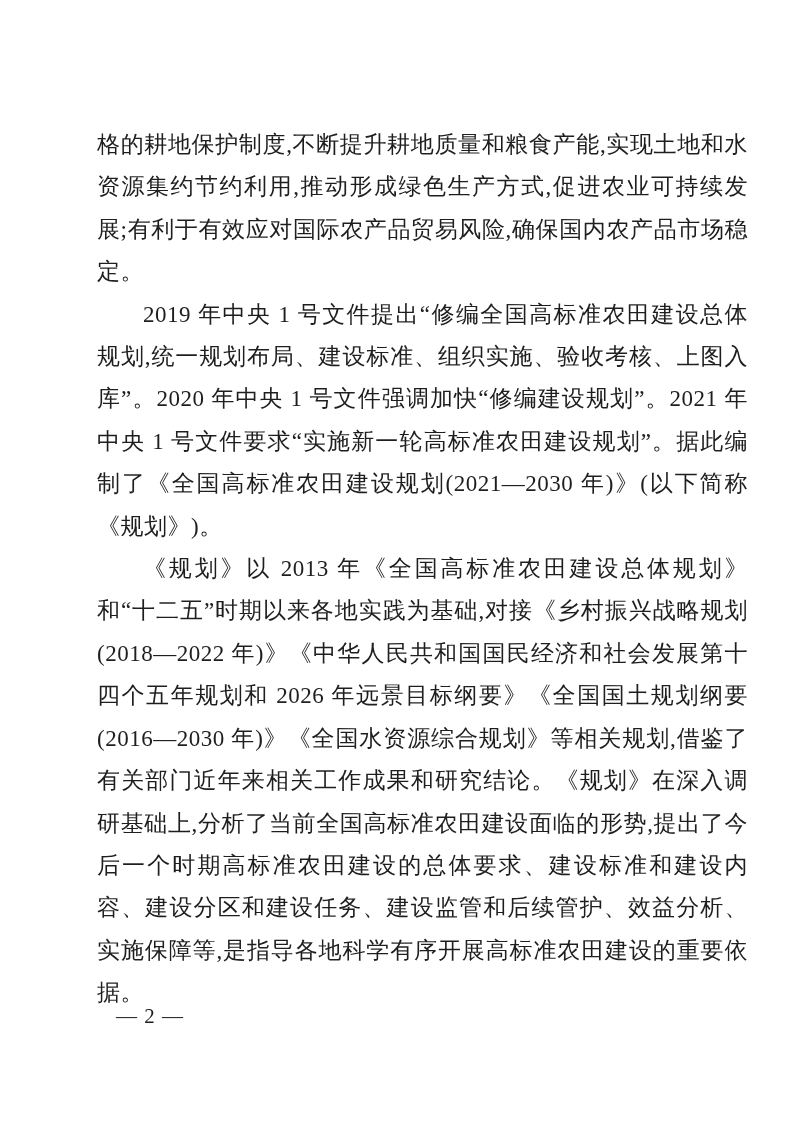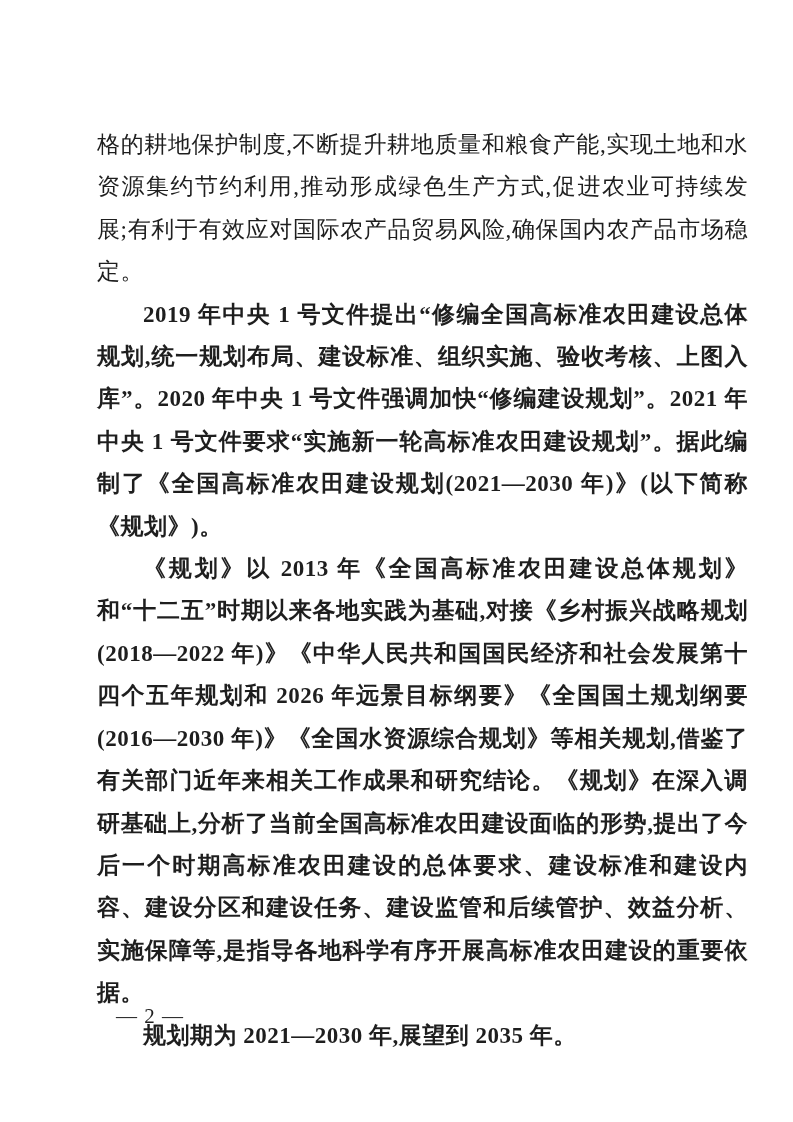--- a/index.html
+++ b/index.html
@@ -22,38 +22,37 @@
     top: 124px;
     width: 651px;
     font-size: 23px;
     line-height: 42.4px;
     text-align: justify;
     text-justify: inter-ideograph;
     letter-spacing: 0.5px;
     color: #1e1e1e;
   }
   .doc-body p { margin: 0; }
-  .doc-body p.indent { text-indent: 2em; font-weight: bold; }
+  .doc-body p.indent { text-indent: 2em; }
   .page-footer {
     position: absolute;
     left: 116px;
     top: 1004px;
     font-size: 21px;
     letter-spacing: 1px;
     color: #1e1e1e;
     white-space: pre;
   }
 </style>
 </head>
 <body>
 
 <div class="page">
 
   <div class="doc-body">
     <p>格的耕地保护制度,不断提升耕地质量和粮食产能,实现土地和水资源集约节约利用,推动形成绿色生产方式,促进农业可持续发展;有利于有效应对国际农产品贸易风险,确保国内农产品市场稳定。</p>
     <p class="indent">2019 年中央 1 号文件提出“修编全国高标准农田建设总体规划,统一规划布局、建设标准、组织实施、验收考核、上图入库”。2020 年中央 1 号文件强调加快“修编建设规划”。2021 年中央 1 号文件要求“实施新一轮高标准农田建设规划”。据此编制了《全国高标准农田建设规划(2021—2030 年)》(以下简称《规划》)。</p>
     <p class="indent">《规划》以 2013 年《全国高标准农田建设总体规划》和“十二五”时期以来各地实践为基础,对接《乡村振兴战略规划(2018—2022 年)》《中华人民共和国国民经济和社会发展第十四个五年规划和 2026 年远景目标纲要》《全国国土规划纲要(2016—2030 年)》《全国水资源综合规划》等相关规划,借鉴了有关部门近年来相关工作成果和研究结论。《规划》在深入调研基础上,分析了当前全国高标准农田建设面临的形势,提出了今后一个时期高标准农田建设的总体要求、建设标准和建设内容、建设分区和建设任务、建设监管和后续管护、效益分析、实施保障等,是指导各地科学有序开展高标准农田建设的重要依据。</p>
-    <p class="indent">规划期为 2021—2030 年,展望到 2035 年。</p>
   </div>
 
   <div class="page-footer">— 2 —</div>
 
 </div>
 
 </body></html>

